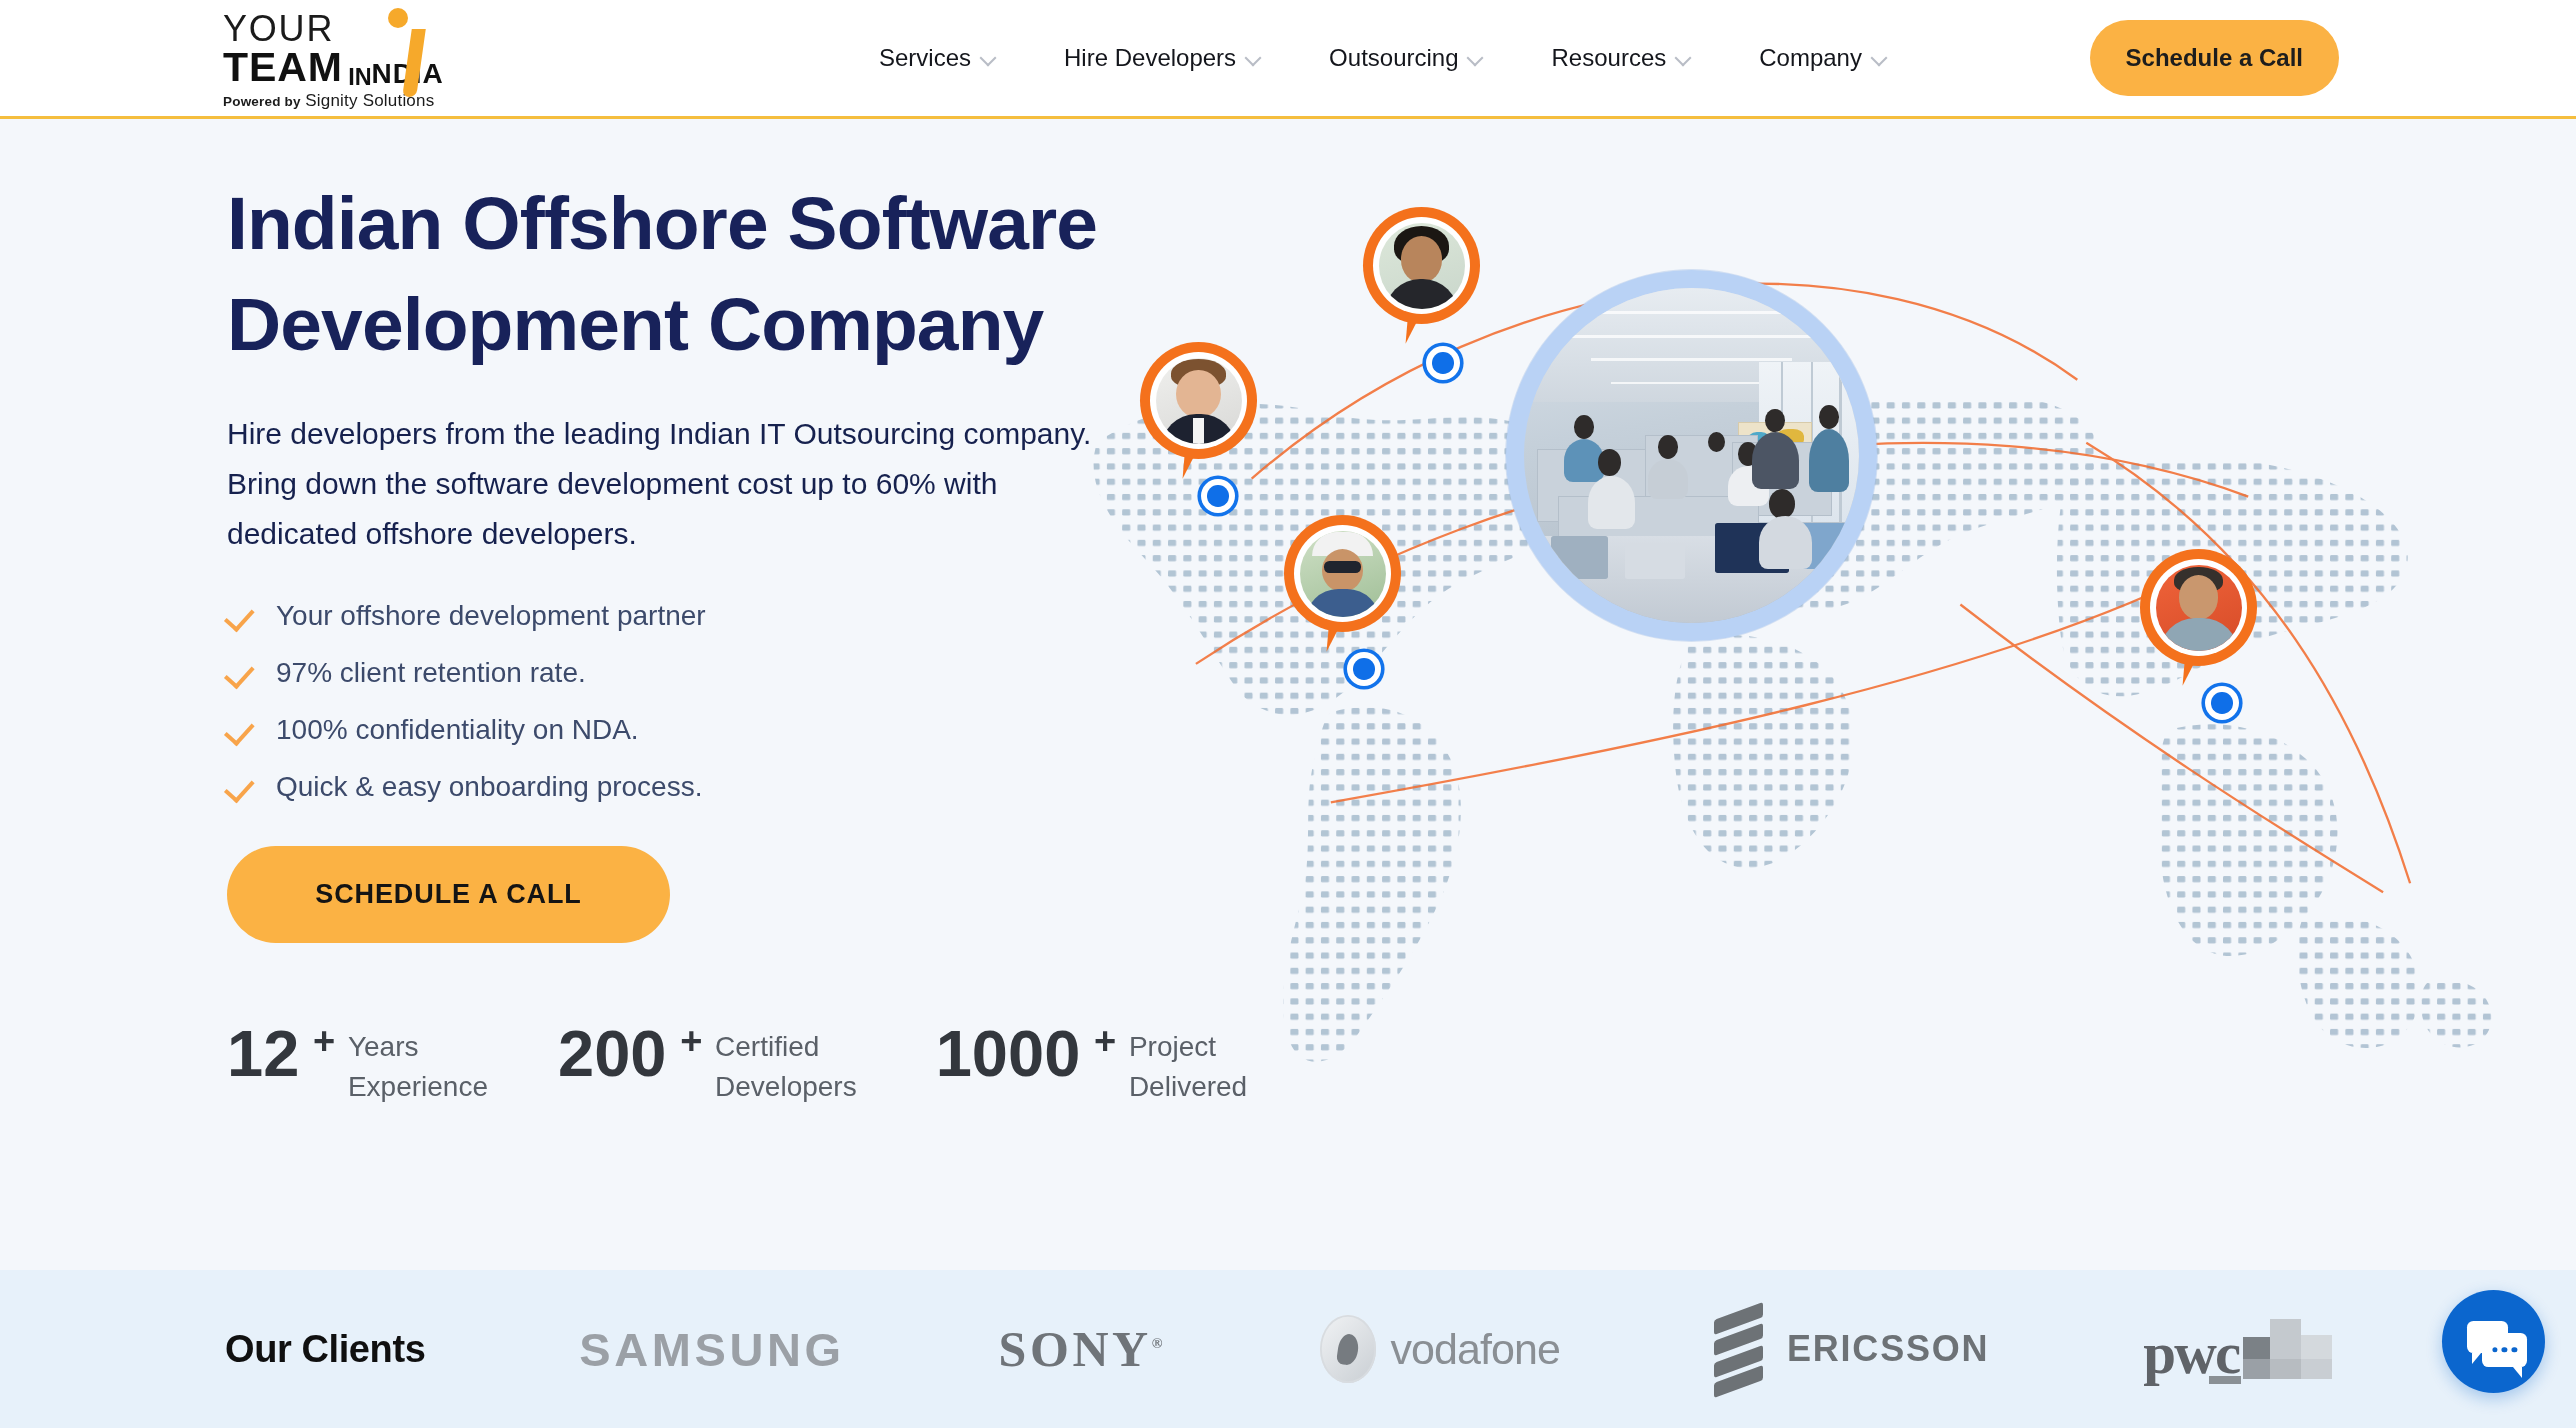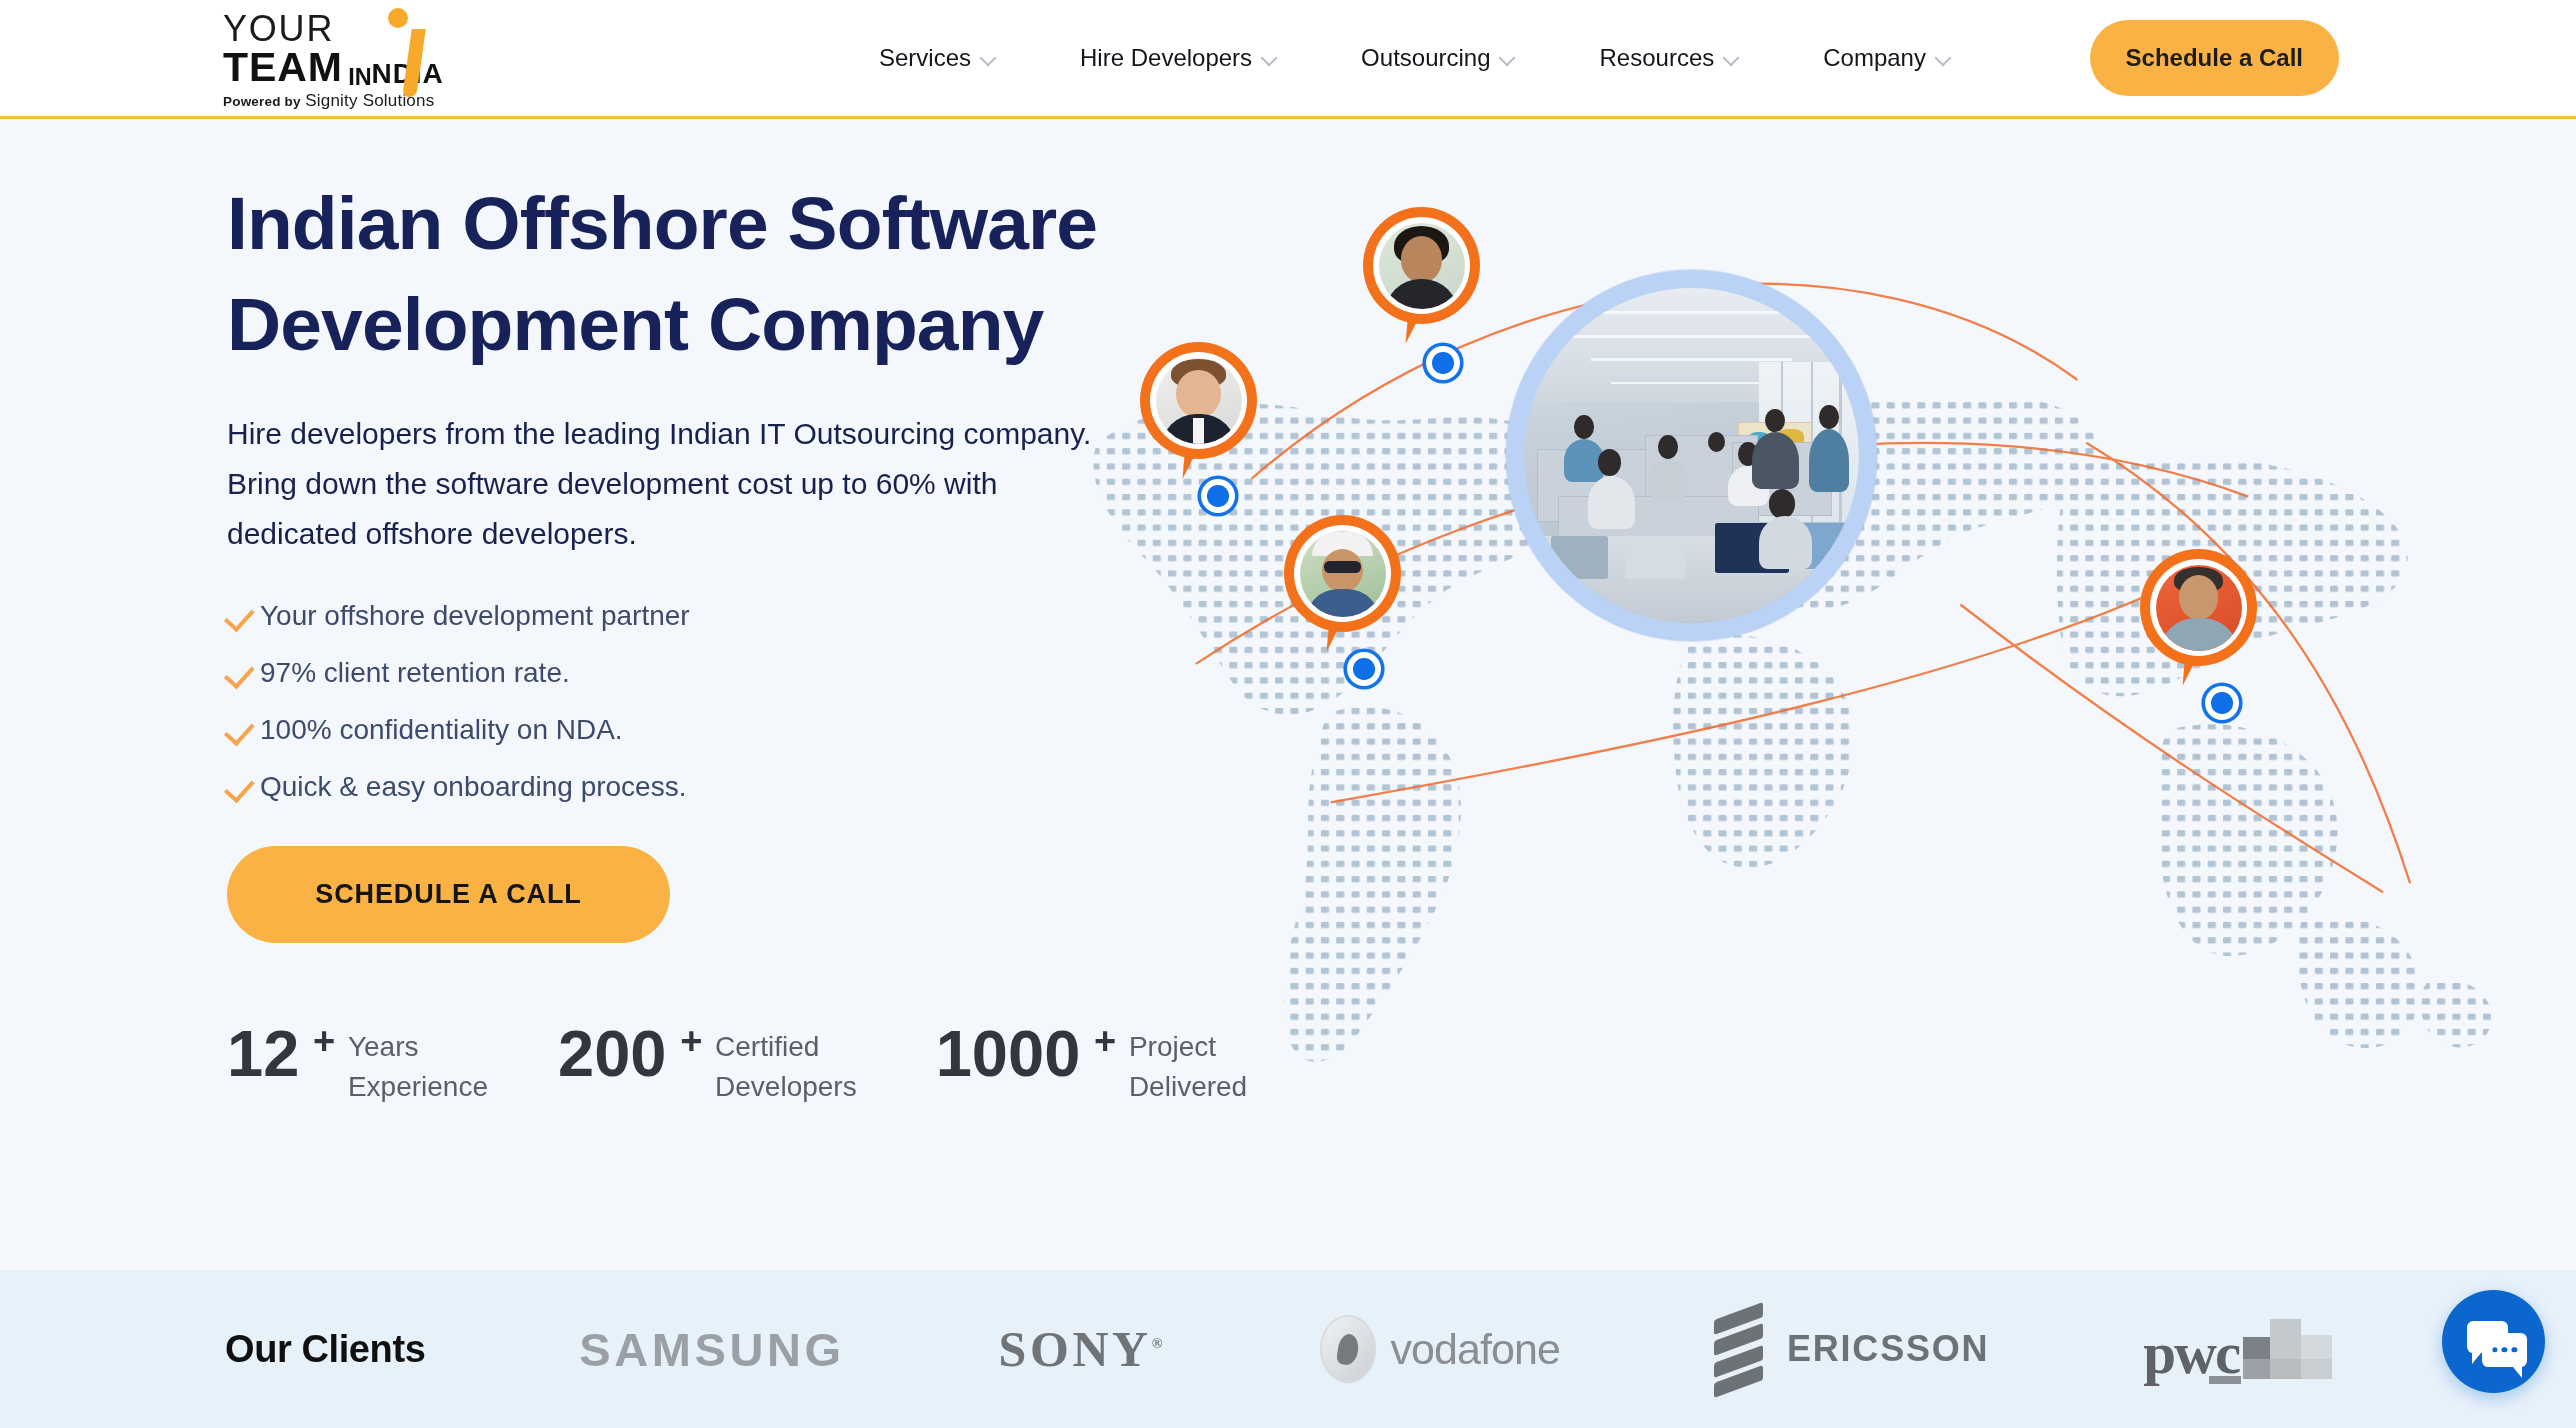--- a/index.html
+++ b/index.html
@@ -51,21 +51,21 @@
   }
   .logo-sub{
     font-size:15.3px; color:#1B1B1B; margin-top:2.7px; letter-spacing:0.2px;
     display:flex; align-items:baseline; gap:4.5px;
   }
   .logo-sub b{ font-weight:700; font-size:13.5px; }
   .logo-sub span{ font-size:17px; }
 
   .nav{
     position:absolute; left:845px; top:0; height:115px;
-    display:flex; align-items:center; gap:16px;
+    display:flex; align-items:center; gap:0px;
   }
   .nav-item{
     display:flex; align-items:center; gap:9px;
     font-size:24px; color:#14161C; font-weight:400;
     padding:0 34px; cursor:pointer; white-space:nowrap;
   }
   .chev{ display:inline-block; width:16px; height:16px; position:relative; }
   .chev::before{
     content:""; position:absolute; left:1.8px; top:2.7px;
     width:10px; height:10px;
@@ -92,21 +92,21 @@
     font-size:75px; line-height:101px; font-weight:800;
     color:#18225A; letter-spacing:-0.9px;
   }
   .hero-sub{
     margin-top:34px;
     font-size:30px; line-height:50px; color:#16214E;
     max-width:908px;
   }
   .hero-list{ margin-top:41px; list-style:none; }
   .hero-list li{
-    display:flex; align-items:center; gap:4px;
+    display:flex; align-items:center; gap:20px;
     margin-bottom:25px;
     font-size:28px; color:#3C4A6B; font-weight:500;
   }
   .tick{
     width:29px; height:29px; position:relative; flex:none;
   }
   .tick::before{
     content:""; position:absolute; left:3.6px; top:1.8px;
     width:12.6px; height:22.5px;
     border-right:4.5px solid #F8A44A; border-bottom:4.5px solid #F8A44A;

